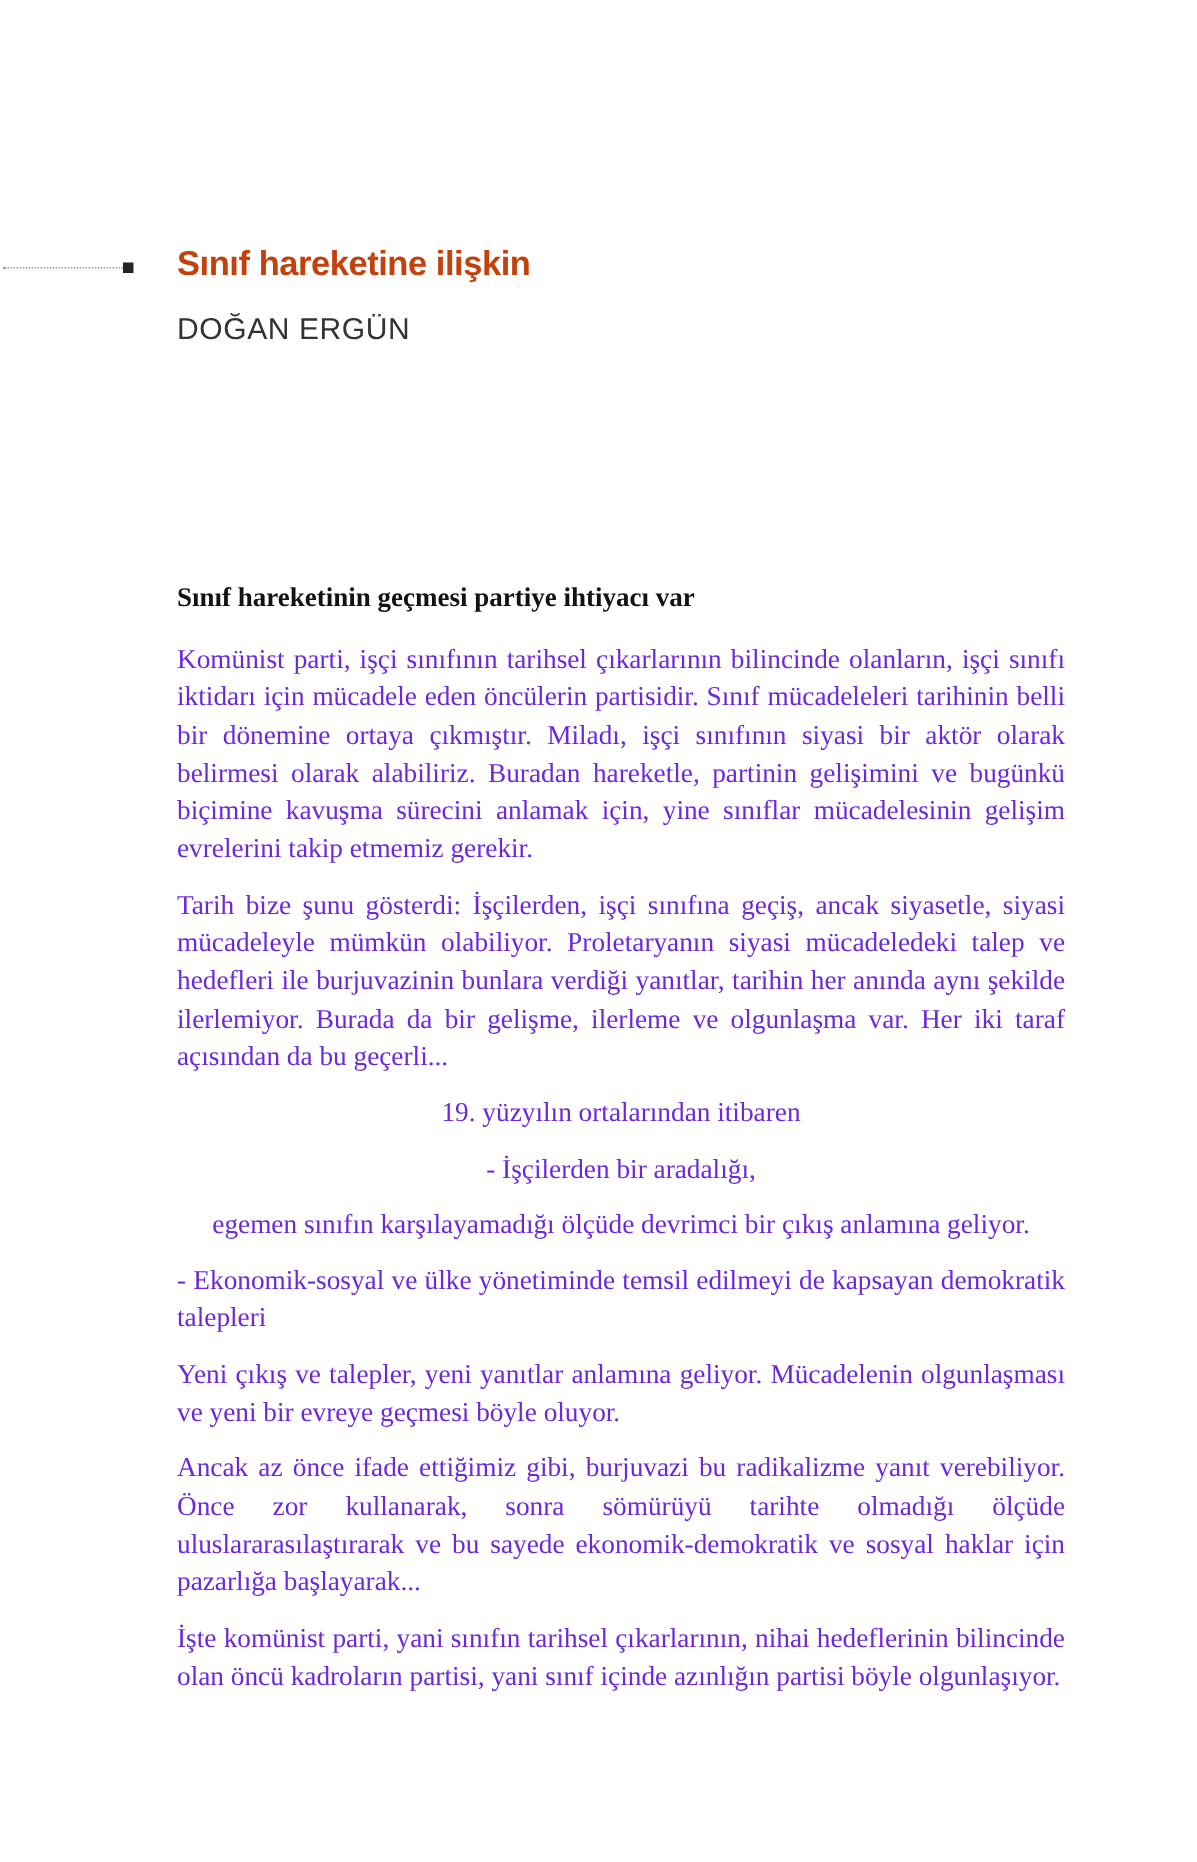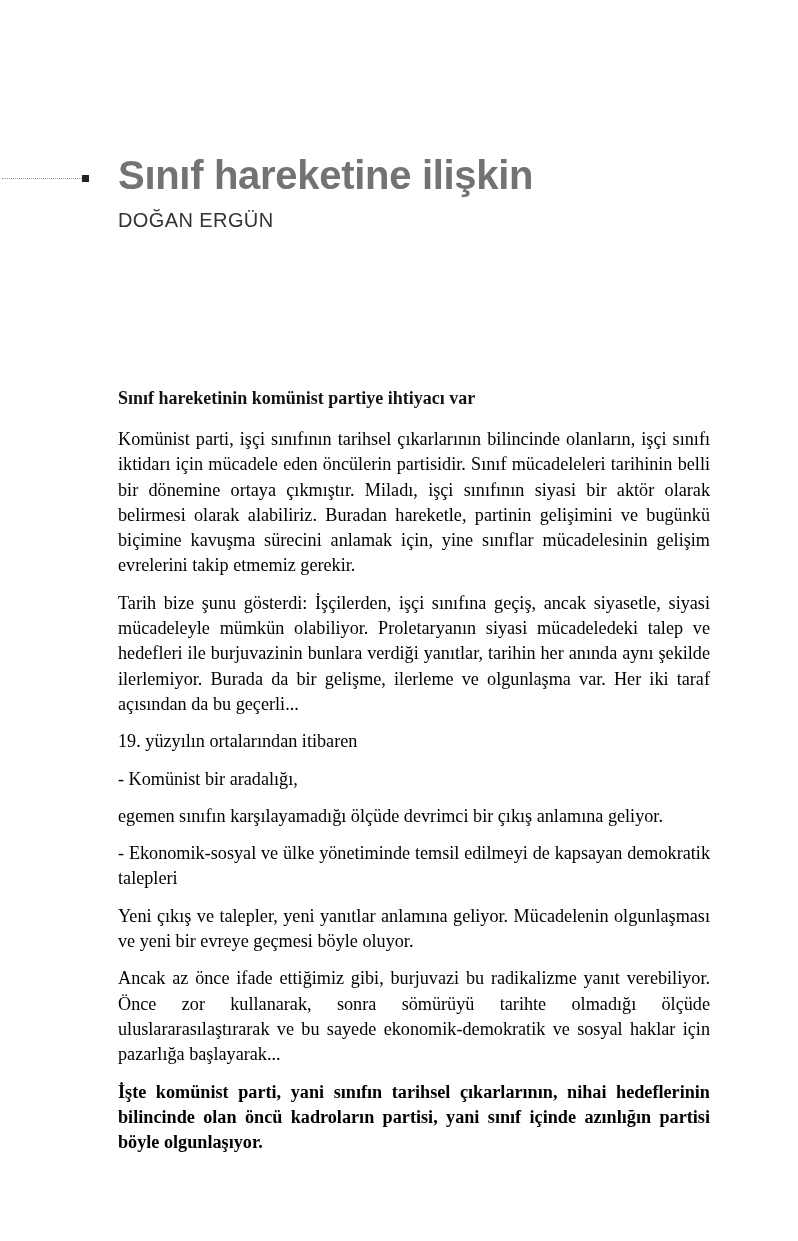--- a/index.html
+++ b/index.html
@@ -43,24 +43,24 @@
 
   .title-block {
     position: absolute;
     left: 118px;
     top: 156px;
     width: 600px;
   }
   .article-title {
     font-family: "Liberation Sans", "DejaVu Sans", sans-serif;
     font-weight: 700;
-    font-size: 40px;
+    font-size: 23px;
     line-height: 39px;
     letter-spacing: -0.3px;
-    color: #737373;
+    color: #c2410c;
     margin: 0;
   }
   .article-title .t-line {
     display: block;
   }
   .article-author {
     font-family: "Liberation Sans", "DejaVu Sans", sans-serif;
     font-weight: 400;
     font-size: 20px;
     line-height: 22px;
@@ -84,53 +84,52 @@
     margin: 0 0 17px 0;
     color: #121212;
   }
   p.para {
     font-family: "Liberation Serif", "DejaVu Serif", serif;
     font-size: 18.2px;
     line-height: 25.3px;
     text-align: justify;
     text-justify: inter-word;
     margin: 0 0 12px 0;
-    color: #000000;
+    color: #6d28d9;
     hyphens: manual;
   }
   p.para:last-child {
     margin-bottom: 16px;
-    font-weight: bold;
   }
   p.para.nojust {
-    text-align: left;
+    text-align: center;
   }
 </style>
 </head>
 <body>
 
 <div class="page">
 
   <div class="header-rule"></div>
   <div class="header-square"></div>
 
   <div class="title-block">
     <h1 class="article-title">
       <span class="t-line">Sınıf hareketine ilişkin</span>
     </h1>
     <div class="article-author">DOĞAN ERGÜN</div>
   </div>
 
   <div class="body-col">
-    <h2 class="section-heading">Sınıf hareketinin komünist partiye ihtiyacı var</h2>
+    <h2 class="section-heading">Sınıf hareketinin geçmesi partiye ihtiyacı var</h2>
 
     <p class="para">Komünist parti, işçi sınıfının tarihsel çıkarlarının bilincinde olanların, işçi sınıfı iktidarı için mücadele eden öncülerin partisidir. Sınıf mücadeleleri tarihinin belli bir dönemine ortaya çıkmıştır. Miladı, işçi sınıfının siyasi bir aktör olarak belirmesi olarak alabiliriz. Buradan hareketle, partinin gelişimini ve bugünkü biçimine kavuşma sürecini anlamak için, yine sınıflar mücadelesinin gelişim evrelerini takip etmemiz gerekir.</p>
     <p class="para">Tarih bize şunu gösterdi: İşçilerden, işçi sınıfına geçiş, ancak siyasetle, siyasi mücadeleyle mümkün olabiliyor. Proletaryanın siyasi mücadeledeki talep ve hedefleri ile burjuvazinin bunlara verdiği yanıtlar, tarihin her anında aynı şekilde ilerlemiyor. Burada da bir gelişme, ilerleme ve olgunlaşma var. Her iki taraf açısından da bu geçerli...</p>
     <p class="para nojust">19. yüzyılın ortalarından itibaren</p>
-    <p class="para nojust">- Komünist bir aradalığı,</p>
+    <p class="para nojust">- İşçilerden bir aradalığı,</p>
     <p class="para nojust">egemen sınıfın karşılayamadığı ölçüde devrimci bir çıkış anlamına geliyor.</p>
     <p class="para">- Ekonomik-sosyal ve ülke yönetiminde temsil edilmeyi de kapsayan demokratik talepleri</p>
     <p class="para">Yeni çıkış ve talepler, yeni yanıtlar anlamına geliyor. Mücadelenin olgunlaşması ve yeni bir evreye geçmesi böyle oluyor.</p>
     <p class="para">Ancak az önce ifade ettiğimiz gibi, burjuvazi bu radikalizme yanıt verebiliyor. Önce zor kullanarak, sonra sömürüyü tarihte olmadığı ölçüde uluslararasılaştırarak ve bu sayede ekonomik-demokratik ve sosyal haklar için pazarlığa başlayarak...</p>
     <p class="para">İşte komünist parti, yani sınıfın tarihsel çıkarlarının, nihai hedeflerinin bilincinde olan öncü kadroların partisi, yani sınıf içinde azınlığın partisi böyle olgunlaşıyor.</p>
   </div>
 
 </div>
 
 </body></html>

